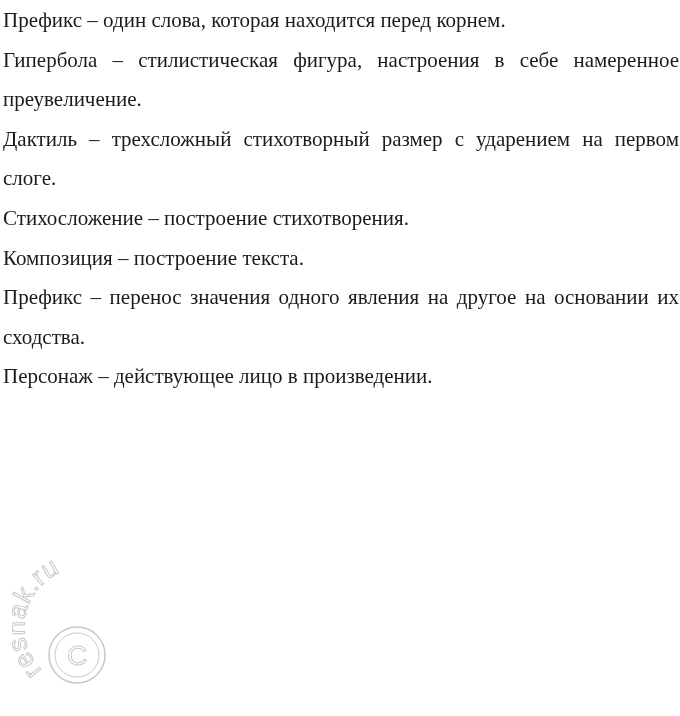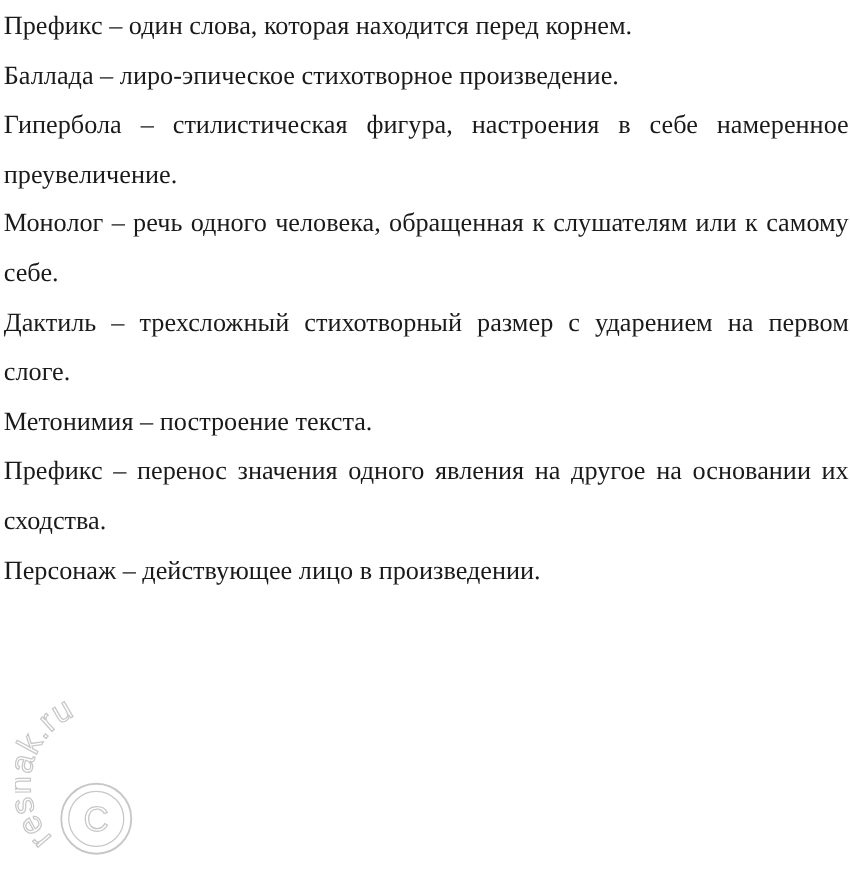--- a/index.html
+++ b/index.html
@@ -40,25 +40,24 @@
     .watermark svg {
       width: 150px;
       height: 150px;
     }
   </style>
 </head>
 <body>
 
 <div class="doc">
   <p class="entry">Префикс – один слова, которая находится перед корнем.</p>
-  <p class="entry">Баллада – лиро-эпическое стихотворное произведение.</p>
   <p class="entry">Гипербола – стилистическая фигура, настроения в себе намеренное преувеличение.</p>
-  <p class="entry">Монолог – речь одного человека, обращенная к слушателям или к самому себе.</p>
   <p class="entry">Дактиль – трехсложный стихотворный размер с ударением на первом слоге.</p>
-  <p class="entry">Метонимия – построение текста.</p>
+  <p class="entry">Стихосложение – построение стихотворения.</p>
+  <p class="entry">Композиция – построение текста.</p>
   <p class="entry">Префикс – перенос значения одного явления на другое на основании их сходства.</p>
   <p class="entry">Персонаж – действующее лицо в произведении.</p>
 </div>
 
 <div class="watermark">
   <svg viewBox="0 0 150 150">
     <defs>
       <path id="wm-arc" d="M 30 110 A 55 55 0 0 1 115 25" fill="none"></path>
     </defs>
     <circle cx="65" cy="95" r="28" fill="none" stroke="#9a9a9a" stroke-width="1.5"></circle>

